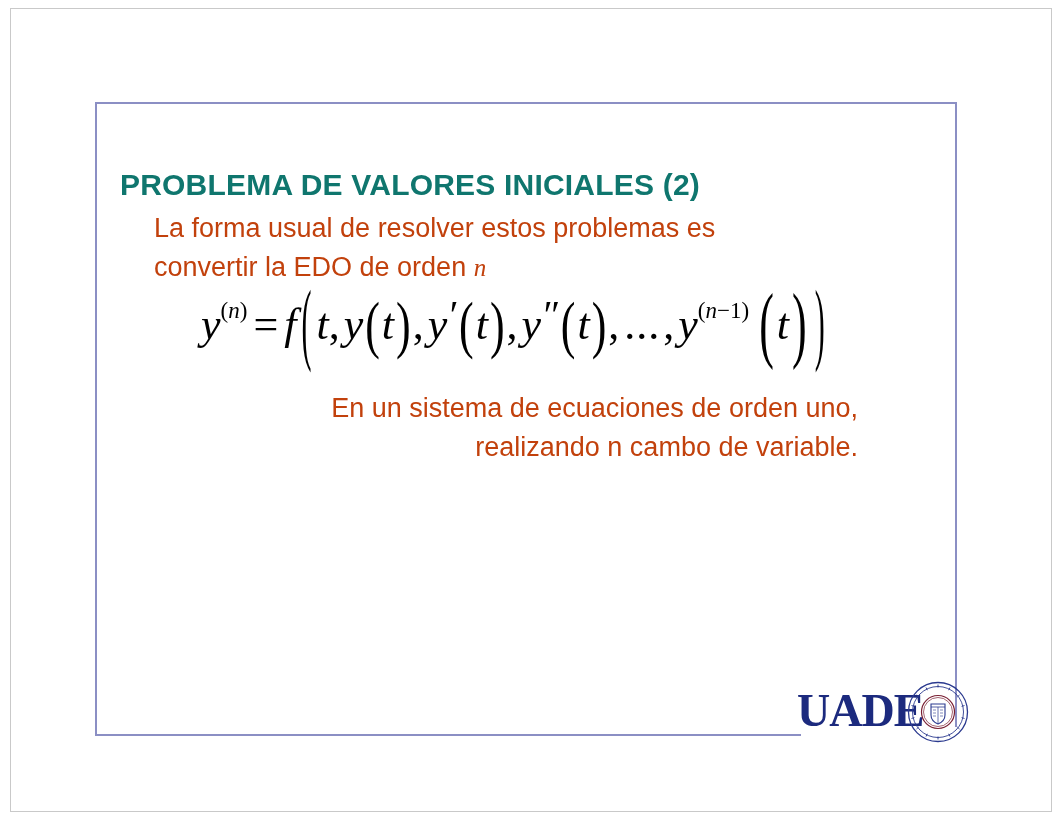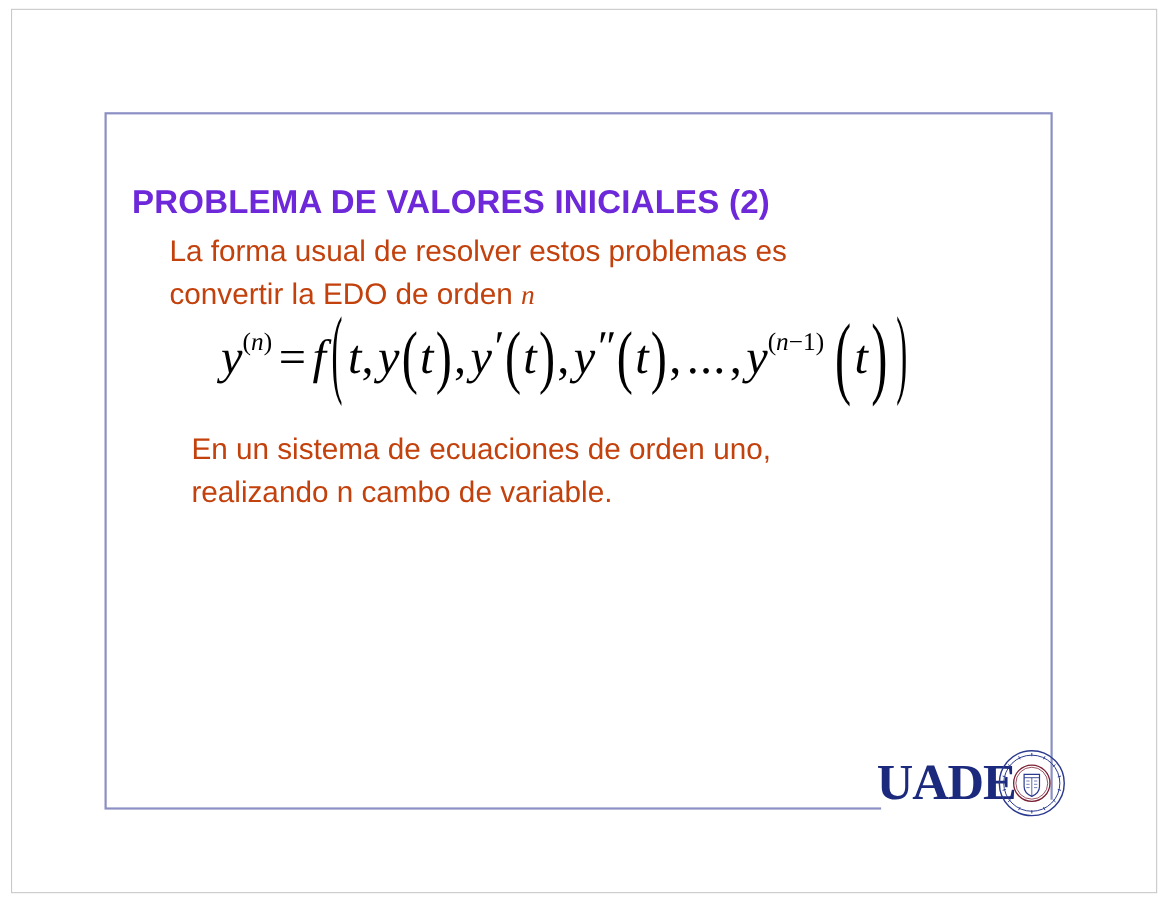--- a/index.html
+++ b/index.html
@@ -48,34 +48,34 @@
     background: #ffffff;
   }
 
   
   #slide-title {
     position: absolute;
     left: 109px;
     top: 139px;
     font-size: 30px;
     letter-spacing: 0.2px;
-    color: #6d28d9;
+    color: #0f766e;
     white-space: nowrap;
   }
 
   
   .body-para {
     position: absolute;
     color: #c2410c;
     font-size: 27px;
     line-height: 39px;
     white-space: pre-line;
   }
   #para-1 { left: 143px; top: 200px; width: 720px; }
-  #para-2 { left: 163px; top: 380px; width: 700px; }
+  #para-2 { left: 147px; top: 380px; width: 700px; text-align: right; }
 
   .math-italic {
     font-family: "Liberation Serif", serif;
     font-style: italic;
     font-size: 25px;
   }
 
   
   #equation {
     position: absolute;

